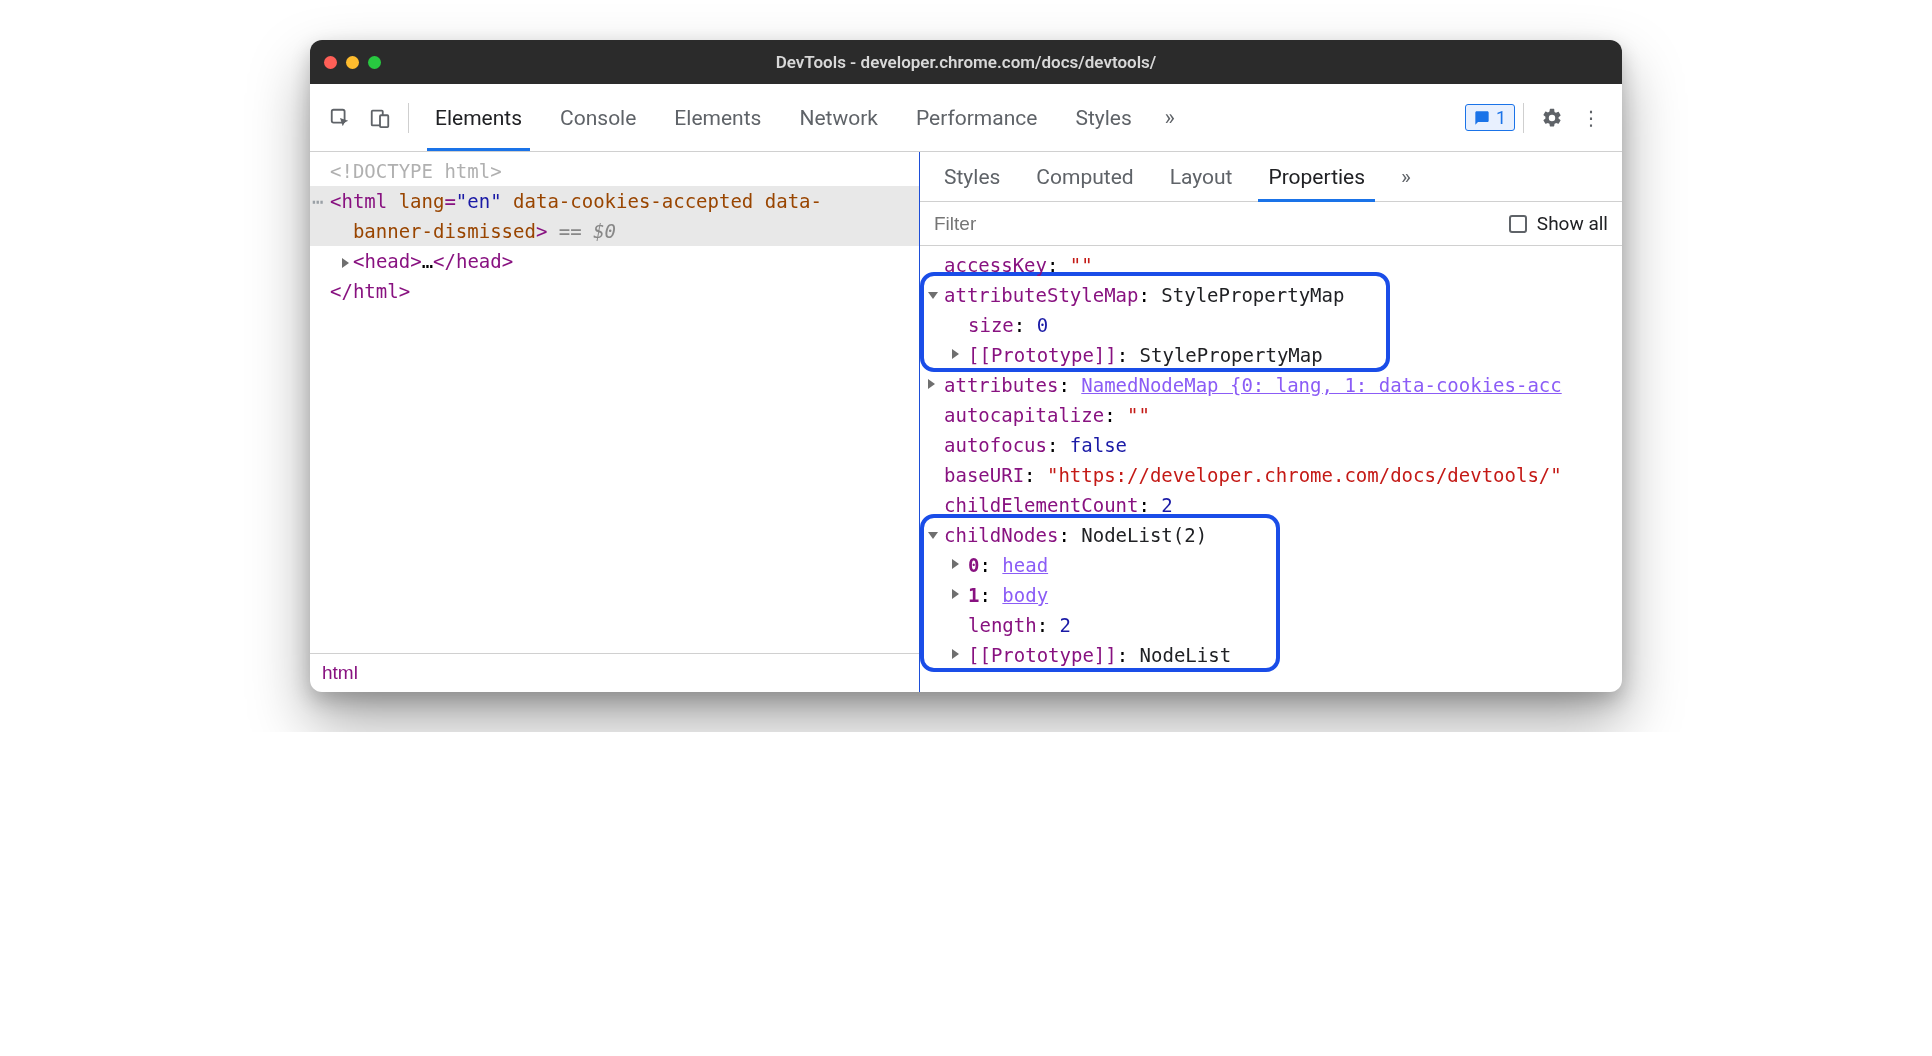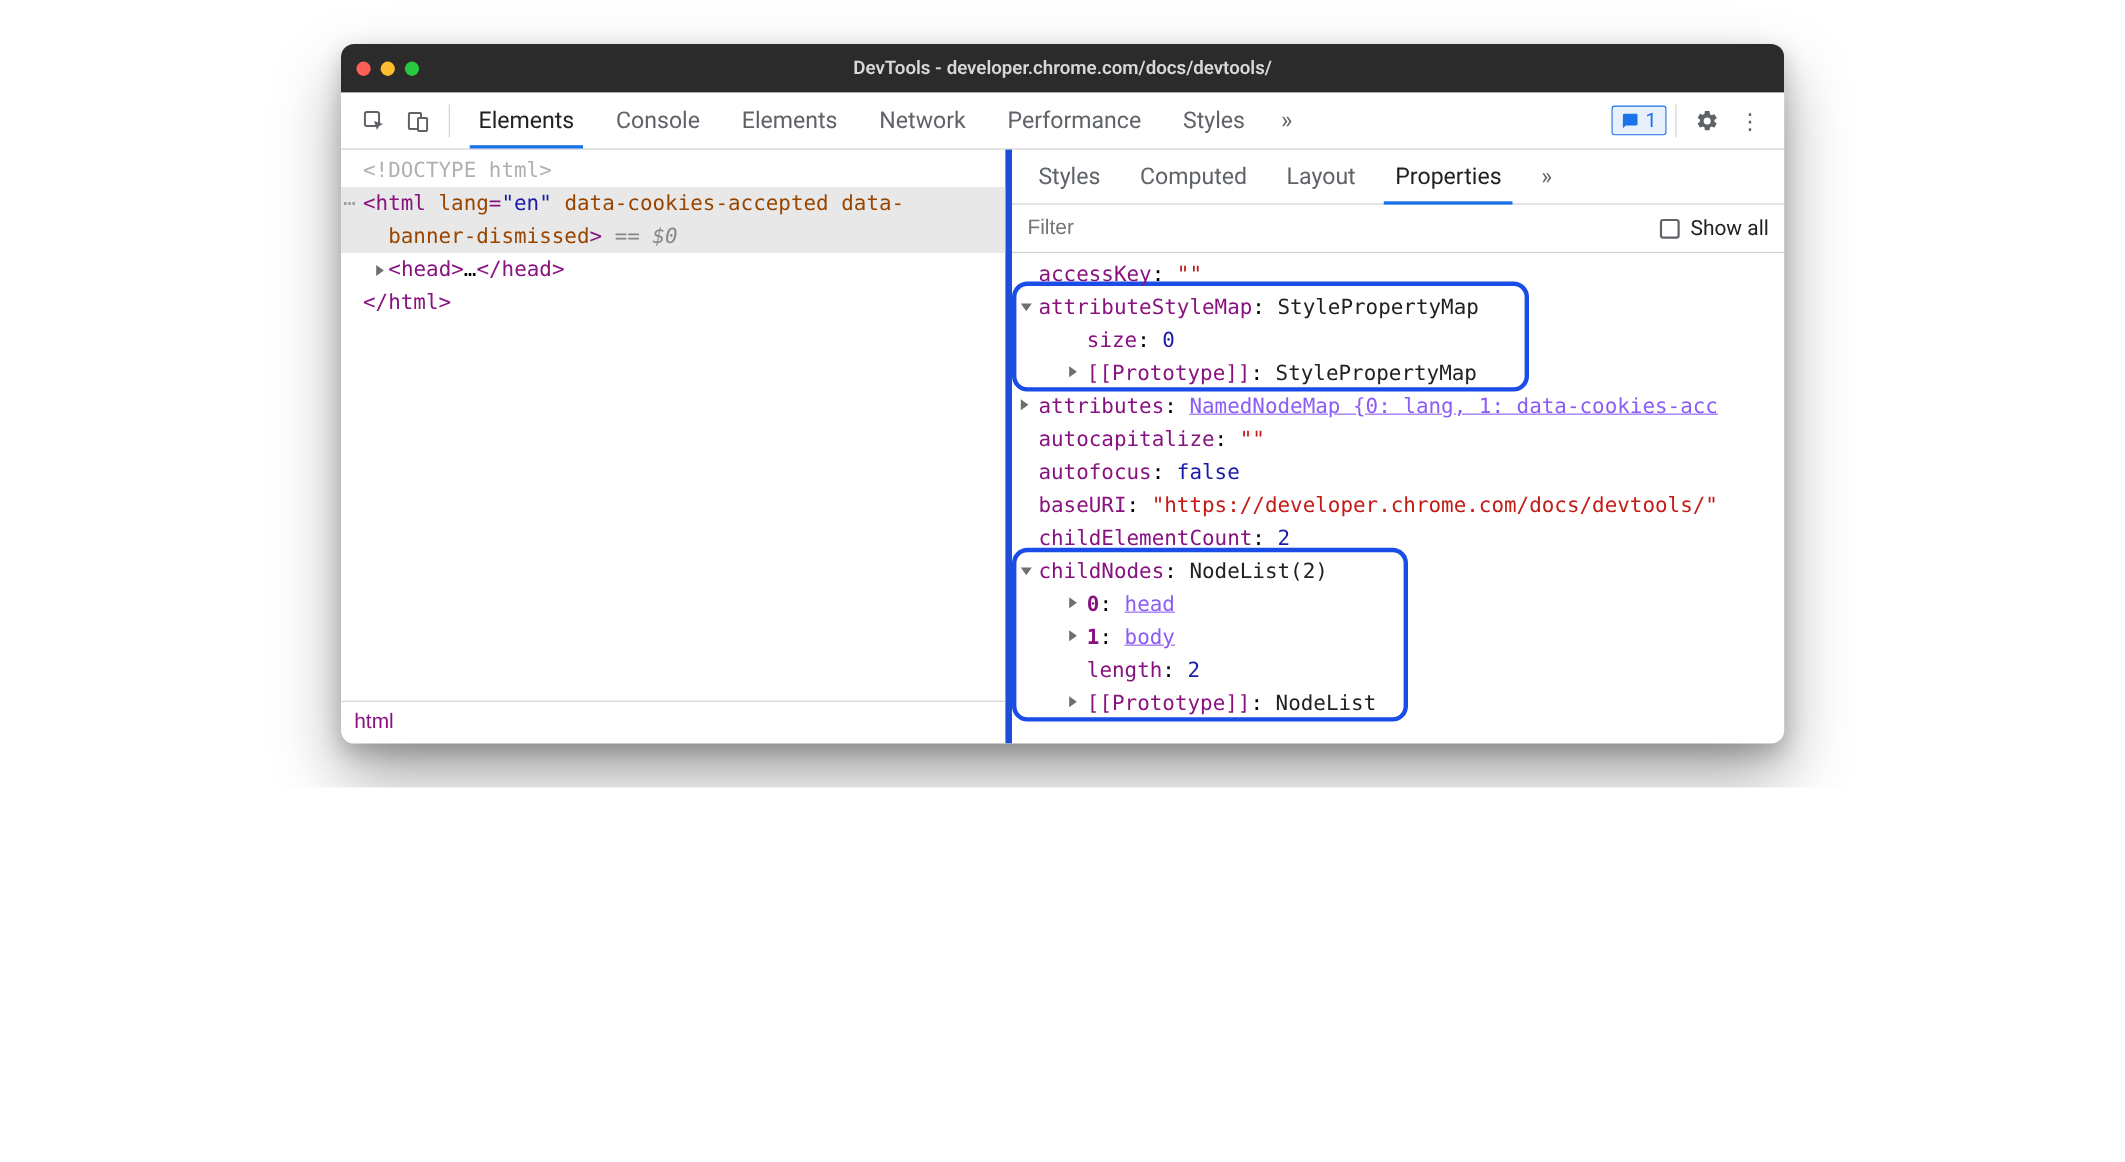--- a/index.html
+++ b/index.html
@@ -38,21 +38,21 @@
     position: absolute; left: 0; right: 0;
     text-align: center;
     color: #d8d8d8;
     font-size: 17px;
     font-weight: 600;
     pointer-events: none;
   }
   .toolbar {
     display: flex;
     align-items: center;
-    height: 52px;
+    height: 68px;
     border-bottom: 1px solid #d0d0d0;
     padding: 0 10px;
   }
   .toolbar .icon-btn {
     width: 40px; height: 40px;
     display: flex; align-items: center; justify-content: center;
     color: #5f6368;
     cursor: pointer;
   }
   .toolbar .divider {
@@ -92,21 +92,21 @@
     color: #1a73e8;
     font-size: 18px;
     cursor: pointer;
   }
   .content {
     display: flex;
     height: 540px;
   }
   .left-pane {
     width: 610px;
-    border-right: 6px solid #1d4ed8;
+    border-right: 1px solid #1d4ed8;
     display: flex;
     flex-direction: column;
     font-family: Menlo, Consolas, monospace;
     font-size: 19px;
     line-height: 30px;
     gap: 25px;
   }
   .dom-tree {
     flex: 1;
     overflow: auto;
@@ -204,21 +204,21 @@
     font-size: 19px;
     line-height: 30px;
     padding: 4px 0 4px 4px;
     position: relative;
   }
   .prop-line {
     white-space: nowrap;
     padding-left: 20px;
     position: relative;
   }
-  .prop-line.i1 { padding-left: 44px; margin-left: 20px; }
+  .prop-line.i1 { padding-left: 44px; }
   .prop-line .tri {
     position: absolute; left: 4px; top: 9px;
     width: 0; height: 0;
   }
   .prop-line.i1 .tri { left: 28px; }
   .tri.closed {
     border-left: 7px solid #6f6f6f;
     border-top: 5px solid transparent;
     border-bottom: 5px solid transparent;
   }

